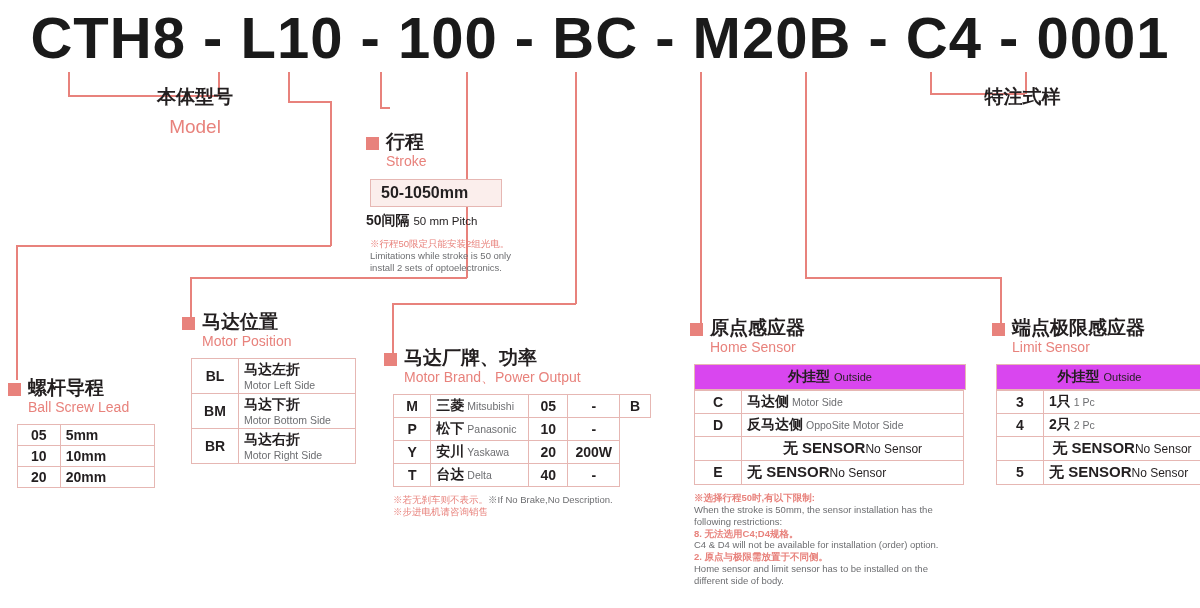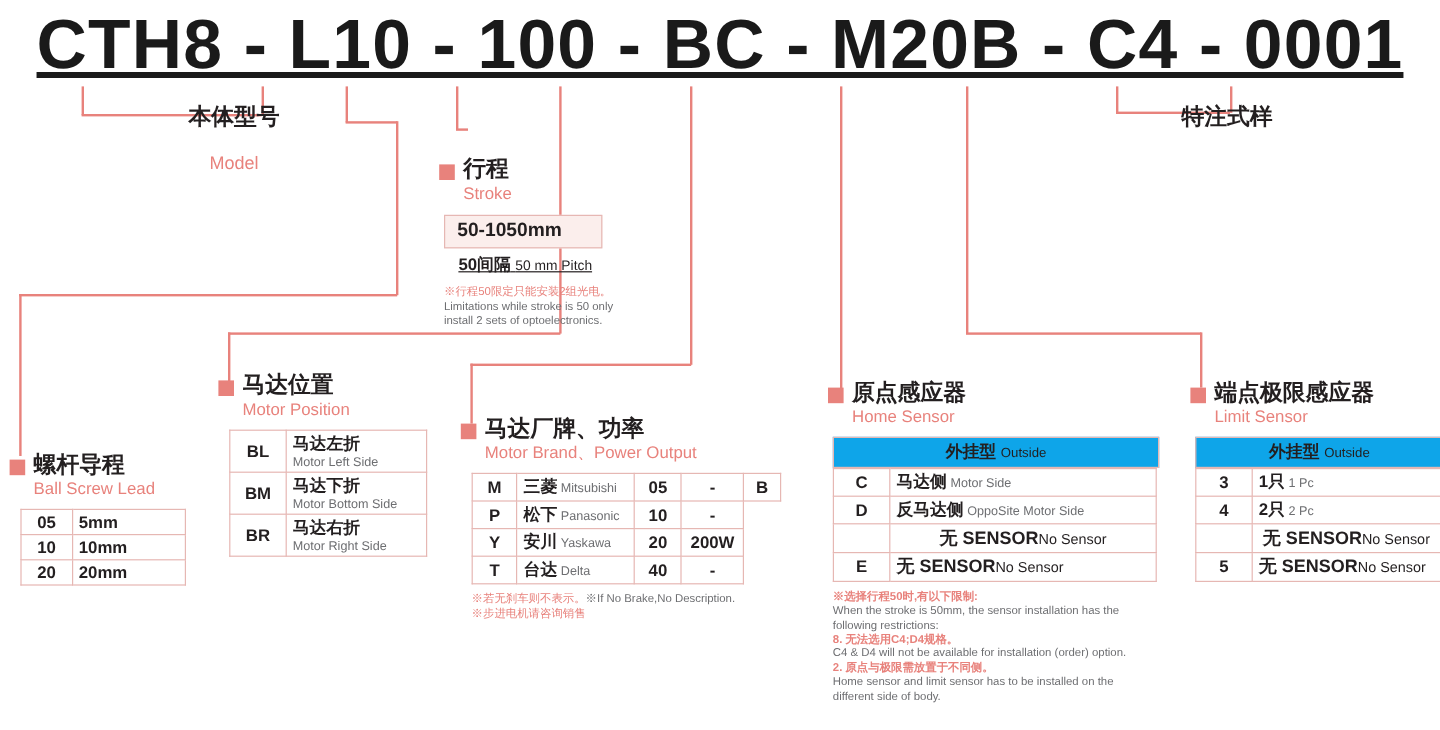--- a/index.html
+++ b/index.html
@@ -13,21 +13,20 @@
   }
   .code{
     position:absolute;
     top:4px;left:0;width:1200px;
     text-align:center;
     font-size:58px;
     font-weight:bold;
     letter-spacing:1px;
     color:#1a1a1a;
     font-family:"Liberation Sans", sans-serif;
-    text-decoration:underline;
   }
   
   .ln{position:absolute;background:#e8827c;}
   .lnv{width:1.5px;}
   .lnh{height:1.5px;}
 
   
   .sec{position:absolute;}
   .sec .hdr{display:flex;align-items:flex-start;gap:7px;}
   .sec .sq{width:13px;height:13px;background:#e8827c;margin-top:5px;flex:none;}
@@ -51,23 +50,23 @@
   
   .strokebox{
     border:1px solid #e6b7b3;background:#fbeeec;
     font-size:16px;font-weight:bold;color:#231f20;
     padding:4px 10px;width:132px;box-sizing:border-box;
   }
   .pitch{font-size:14px;font-weight:bold;margin-top:5px;}
   .pitch span{font-size:11.5px;font-weight:normal;color:#231f20;}
   .model-wrap{position:absolute;text-align:center;}
   .model-cn{font-size:19px;font-weight:bold;}
-  .model-en{font-size:15px;color:#e8827c;margin-top:18px;text-align:center;}
+  .model-en{font-size:19px;color:#e8827c;margin-top:6px;text-align:center;}
   .outside-hdr{
-    border:1px solid #e6b7b3;background:#0ea5e9;text-align:center;
+    border:1px solid #e6b7b3;background:#d946ef;text-align:center;
     font-size:14px;font-weight:bold;padding:3px 0;
   }
   .outside-hdr .sm{font-size:11px;font-weight:normal;margin-left:4px;}
   .nosensor{font-size:15px;font-weight:bold;}
 </style>
 </head>
 <body>
 
 <div class="code">CTH8 - L10 - 100 - BC - M20B - C4 - 0001</div>
 
@@ -113,21 +112,21 @@
 
 <div class="sec" style="left:366px;top:132px;">
   <div class="hdr">
     <div class="sq"></div>
     <div class="titles">
       <div class="cn">行程</div>
       <div class="en">Stroke</div>
     </div>
   </div>
   <div class="strokebox" style="margin-top:10px;margin-left:4px;">50-1050mm</div>
-  <div class="pitch" style="margin-left:16px;text-decoration:underline;">
+  <div class="pitch" style="margin-left:0;">
     <span style="font-size:14px;font-weight:bold;">50间隔</span>
     <span>50 mm Pitch</span>
   </div>
   <div class="note" style="margin-top:8px;margin-left:4px;width:175px;">
     <div class="red">※行程50限定只能安装2组光电。</div>
     <div>Limitations while stroke is 50 only</div>
     <div>install 2 sets of optoelectronics.</div>
   </div>
 </div>
 

